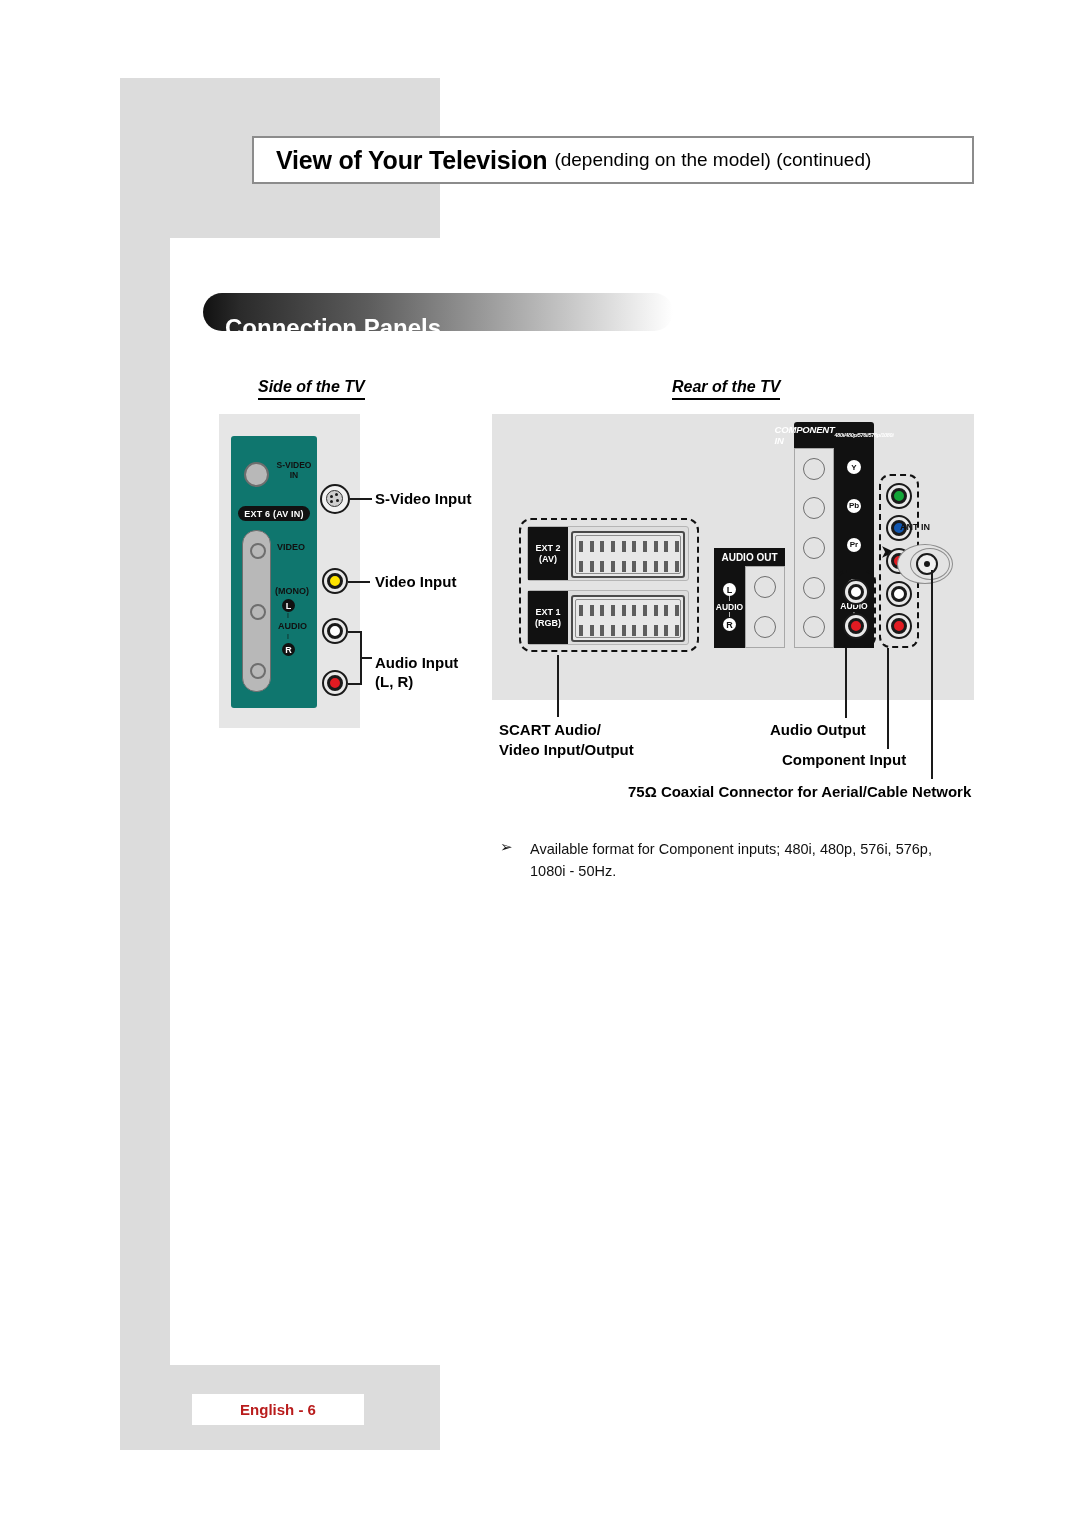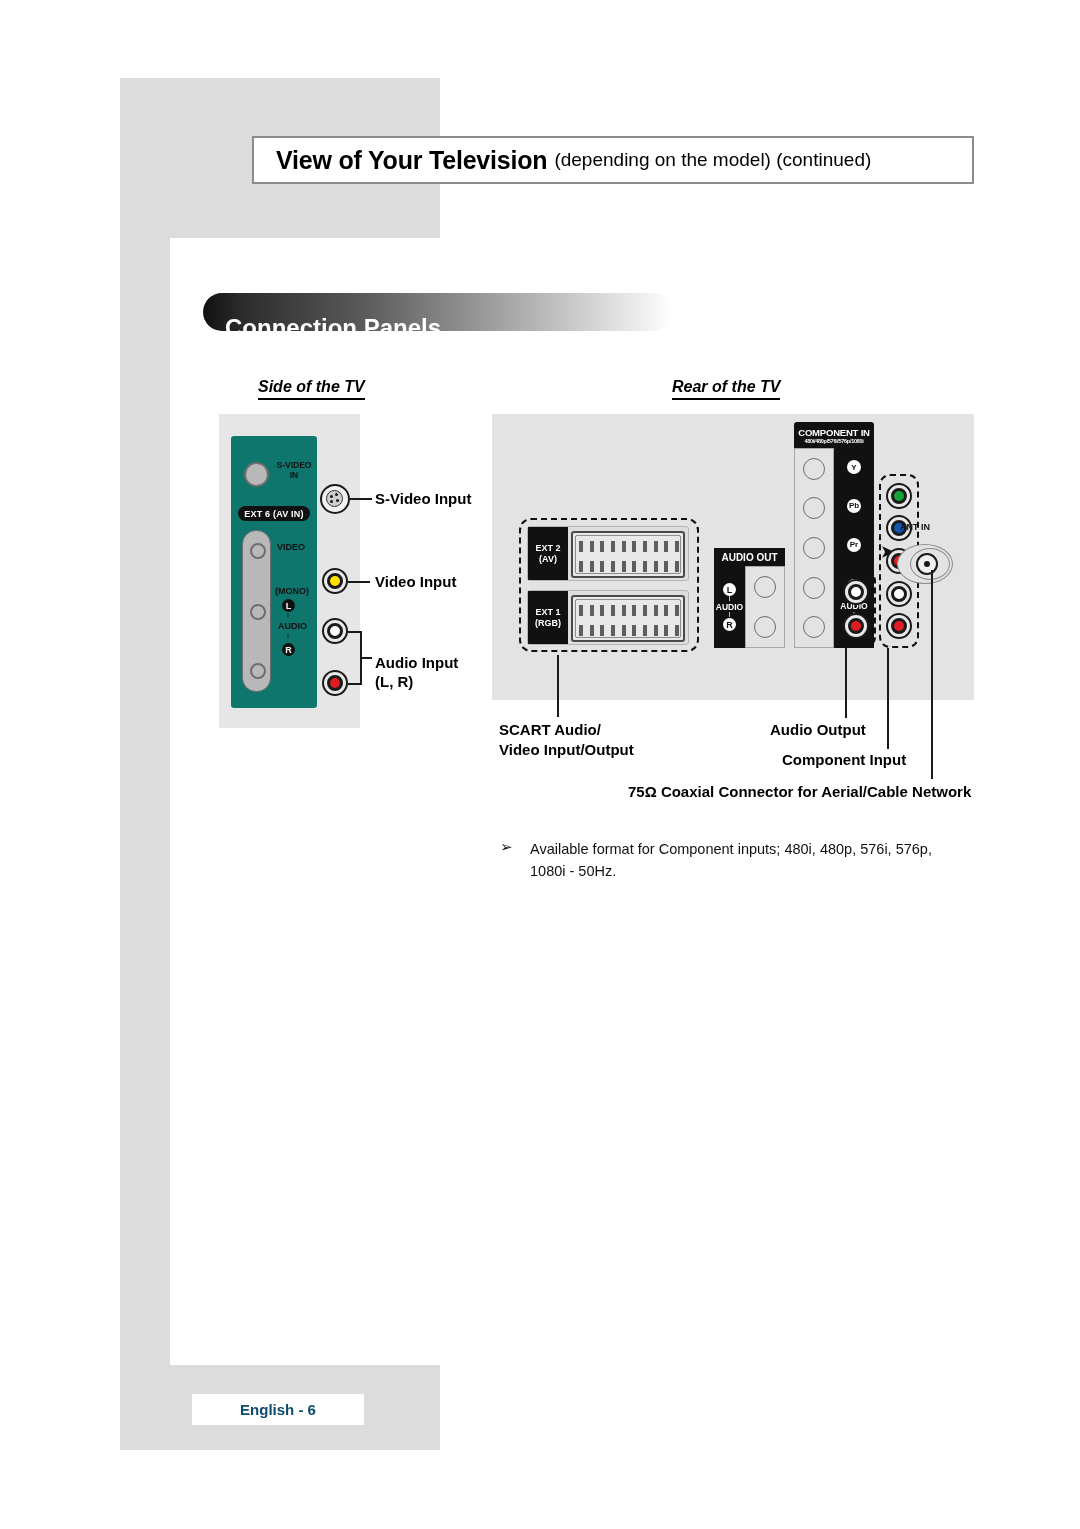--- a/index.html
+++ b/index.html
@@ -169,22 +169,23 @@
     position:absolute;left:31px;top:0;width:40px;height:82px;background:#e3e3e3;
     border:1px solid #a8a8a8;box-sizing:border-box;
     display:flex;flex-direction:column;align-items:center;justify-content:space-around;
   }
   .hole{width:22px;height:22px;border-radius:50%;background:#e3e3e3;border:1px solid #6e6e6e;box-sizing:border-box;}
   .comp-in{
     position:absolute;left:302px;top:34px;width:80px;height:200px;
   }
   .ci-head{
     position:absolute;left:0;top:-26px;width:80px;height:26px;background:#111;
-    color:#fff;display:flex;flex-direction:column;align-items:center;justify-content:center;
+    color:#fff;display:flex;flex-direction:row;align-items:center;justify-content:center;
     border-radius:3px 3px 0 0;
+    font-style:italic;
   }
   .ci-head .l1{font-size:9.5px;font-weight:bold;letter-spacing:-0.2px;}
   .ci-head .l2{font-size:5.5px;font-weight:bold;letter-spacing:-0.3px;}
   .ci-holes{
     position:absolute;left:0;top:0;width:40px;height:200px;background:#e3e3e3;
     border:1px solid #a8a8a8;box-sizing:border-box;
     display:flex;flex-direction:column;align-items:center;justify-content:space-around;
   }
   .ci-black-top{
     position:absolute;left:40px;top:0;width:40px;height:116px;background:#111;
@@ -226,21 +227,21 @@
     position:absolute;left:500px;top:838px;width:470px;
     font-size:14.5px;color:#111;line-height:22px;
   }
   .note .bullet{position:absolute;left:0;top:-2px;font-size:15px;}
   .note .txt{margin-left:30px;display:block;}
   
   .footer-box{
     position:absolute;left:192px;top:1394px;width:172px;height:31px;background:#fff;
     display:flex;align-items:center;justify-content:center;
   }
-  .footer-box span{font-size:15px;font-weight:bold;color:#0c4a6e;}
+  .footer-box span{font-size:15px;font-weight:bold;color:#b91c1c;}
 </style>
 </head>
 <body>
 
 <div class="gray-top"></div>
 <div class="gray-left"></div>
 <div class="gray-bottom"></div>
 
 <div class="title-bar">
   <span class="t-main">View of Your Television</span>

